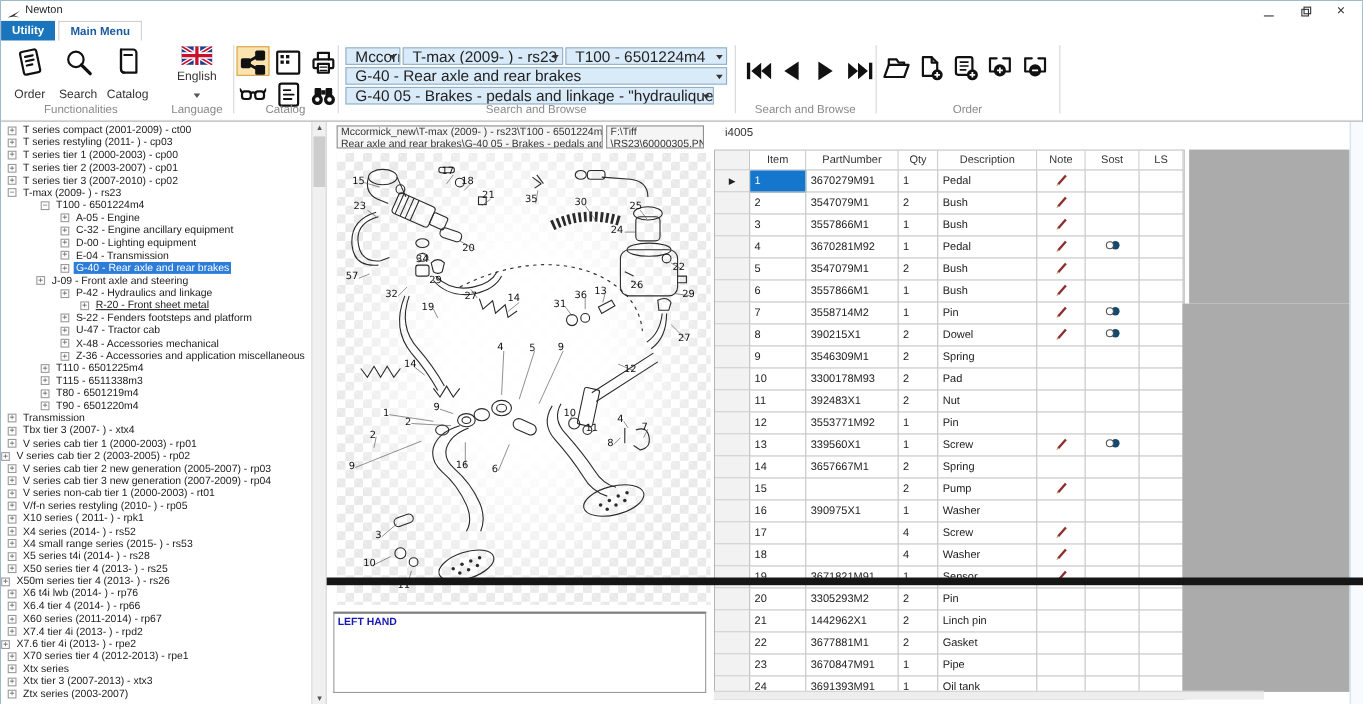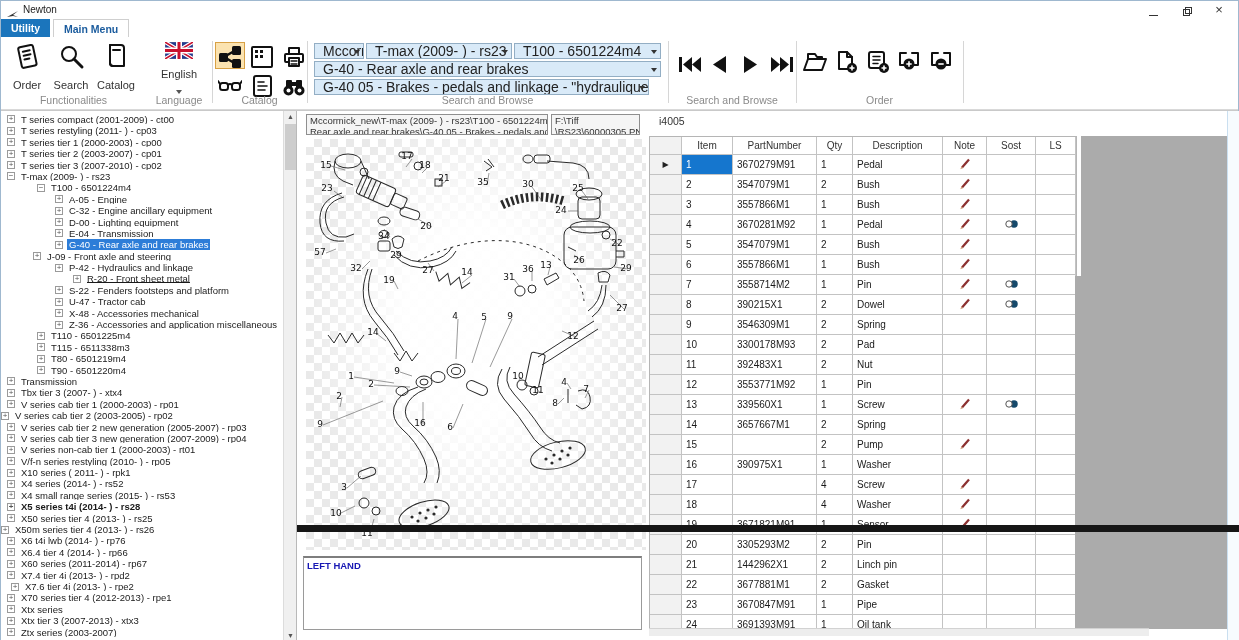--- a/index.html
+++ b/index.html
@@ -24,21 +24,21 @@
   .tab.utility { left:0; background:#1b75bc; color:#fff; }
   .tab.mainmenu { left:52px; background:#fff; color:#1b5c9e; border:1px solid #cfcfcf; border-bottom:none; }
 
   
   .ribbon { position:absolute; left:0; top:36px; width:100%; height:73px; background:#fff; border-bottom:1px solid #d9d9d9; }
   .rsep { position:absolute; top:4px; height:62px; width:1px; background:#d6d6d6; }
   .glabel { position:absolute; top:57px; font-size:10.5px; color:#8a8a8a; text-align:center; }
   .bigbtn { position:absolute; top:5px; width:44px; height:50px; text-align:center; cursor:default; }
   .bigbtn .blabel { font-size:11px; color:#333; margin-top:3px; }
   .langbtn { position:absolute; top:5px; left:148px; width:60px; height:54px; text-align:center; }
-  .langbtn .blabel { font-size:11px; color:#333; margin-top:5px; }
+  .langbtn .blabel { font-size:11px; color:#333; }
   .drop-caret { display:inline-block; width:0; height:0; border-left:3px solid transparent; border-right:3px solid transparent; border-top:4px solid #555; margin-top:2px; }
   .smallbtn { position:absolute; width:30px; height:27px; text-align:center; padding-top:2px; border:1px solid transparent; cursor:default; }
   .smallbtn.sel { background:#fbe3b0; border:1px solid #d8a145; }
   .combo { position:absolute; height:16px; background:#d9eaf8; border:1px solid #93aec4; font-size:14px; color:#222; line-height:14px; padding:0 14px 0 8px; white-space:nowrap; overflow:hidden; }
   .combo .arr { position:absolute; right:3px; top:6px; width:0; height:0; border-left:3px solid transparent; border-right:3px solid transparent; border-top:4px solid #333; }
   .navbtn { position:absolute; top:18px; width:28px; height:24px; cursor:default; }
   .orderbtn { position:absolute; top:12px; width:30px; height:30px; cursor:default; }
 
   
   .main { position:absolute; left:0; top:109px; width:100%; height:531px; border-top:1px solid #c9c9c9; }
@@ -460,21 +460,21 @@
           </div>
 
           <div class="titem" style="padding-left: 6px;">
             <span class="texp">+</span><span class="tlabel">X4 series (2014-    ) - rs52</span>
           </div>
 
           <div class="titem" style="padding-left: 6px;">
             <span class="texp">+</span><span class="tlabel">X4 small range series (2015-    ) - rs53</span>
           </div>
 
-          <div class="titem" style="padding-left: 6px; font-weight: bold;">
+          <div class="titem" style="padding-left: 6px;">
             <span class="texp">+</span><span class="tlabel">X5 series t4i (2014-    ) - rs28</span>
           </div>
 
           <div class="titem" style="padding-left: 6px;">
             <span class="texp">+</span><span class="tlabel">X50 series tier 4 (2013-    ) - rs25</span>
           </div>
 
           <div class="titem" style="">
             <span class="texp">+</span><span class="tlabel">X50m series tier 4 (2013-    ) - rs26</span>
           </div>
@@ -488,21 +488,21 @@
           </div>
 
           <div class="titem" style="padding-left: 6px;">
             <span class="texp">+</span><span class="tlabel">X60 series (2011-2014) - rp67</span>
           </div>
 
           <div class="titem" style="padding-left: 6px;">
             <span class="texp">+</span><span class="tlabel">X7.4 tier 4i (2013-    ) - rpd2</span>
           </div>
 
-          <div class="titem" style="padding-left: 10px;">
+          <div class="titem" style="padding-left: 0;">
             <span class="texp">+</span><span class="tlabel">X7.6 tier 4i (2013-    ) - rpe2</span>
           </div>
 
           <div class="titem" style="padding-left: 6px;">
             <span class="texp">+</span><span class="tlabel">X70 series tier 4 (2012-2013) - rpe1</span>
           </div>
 
           <div class="titem" style="padding-left: 6px;">
             <span class="texp">+</span><span class="tlabel">Xtx series</span>
           </div>

